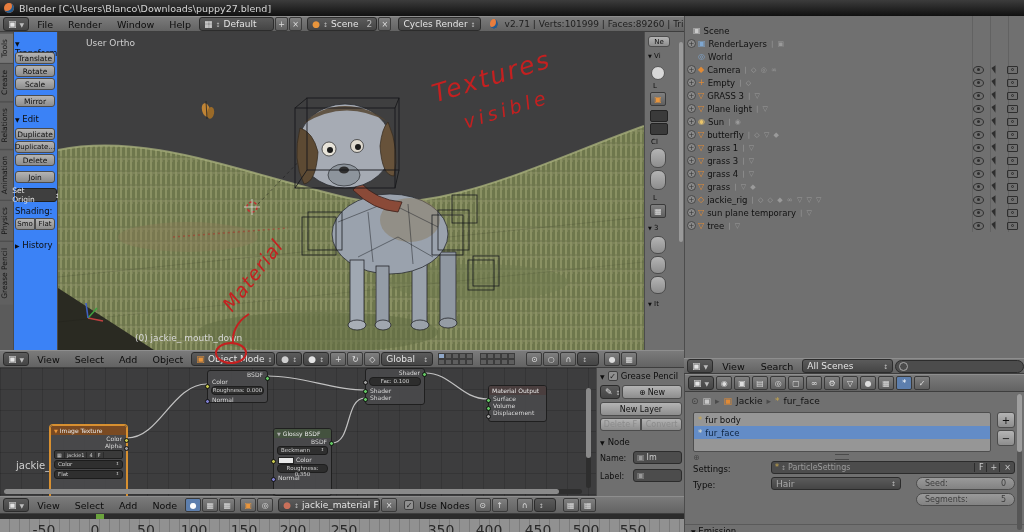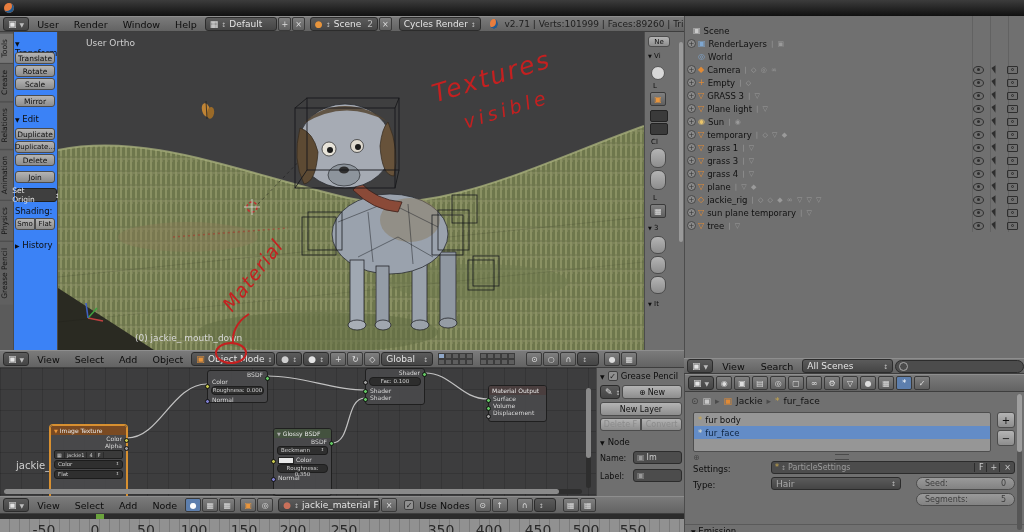--- a/index.html
+++ b/index.html
@@ -77,28 +77,29 @@
   .lay{width:7px;height:6px;background:#5e5e5e;border:1px solid #3c3c3c;display:inline-block;box-sizing:border-box;margin:0;}
   .lay.on{background:#8fa7c8;}
 </style>
 </head>
 <body>
 
 <div id="root">
 
   <div class="abs titlebar">
     <span class="blicon"></span>
+    <span class="txt">Blender [C:\Users\Blanco\Downloads\puppy27.blend]</span>
   </div>
 
   <div class="abs hdr" style="left:0;top:16px;width:697px;height:16px;gap:1px;padding-left:3px;">
     <span class="dd">
         <span>▣</span>
         <span class="arr">▼</span>
       </span>
-    <span class="menu">User</span>
+    <span class="menu">File</span>
     <span class="menu">Render</span>
     <span class="menu">Window</span>
     <span class="menu">Help</span>
     <span class="dd" style="width:92px;">
         <span>▦</span>
         <span class="arr">↕</span>
         <span>Default</span>
       </span>
     <span class="iconb">+</span>
     <span class="iconb">×</span>
@@ -546,21 +547,21 @@
       <span class="ricons" style="left:288px;">
           <span class="ico-eye"></span>
           <span class="ico-cur"></span>
           <span class="ico-cam"></span>
         </span>
       </div>
     <div class="olrow" style="top:112px;">
         <span style="width:2px;"></span>
         <span class="olplus">+</span>
         <span class="olico ic-mesh">▽</span>
-        <span>temporary</span>
+        <span>butterfly</span>
         <span class="olsuffix">|  ◇ ▽ ◆</span>
       <span class="ricons" style="left:288px;">
           <span class="ico-eye"></span>
           <span class="ico-cur"></span>
           <span class="ico-cam"></span>
         </span>
       </div>
     <div class="olrow" style="top:125px;">
         <span style="width:2px;"></span>
         <span class="olplus">+</span>
@@ -594,21 +595,21 @@
       <span class="ricons" style="left:288px;">
           <span class="ico-eye"></span>
           <span class="ico-cur"></span>
           <span class="ico-cam"></span>
         </span>
       </div>
     <div class="olrow" style="top:164px;">
         <span style="width:2px;"></span>
         <span class="olplus">+</span>
         <span class="olico ic-mesh">▽</span>
-        <span>plane</span>
+        <span>grass</span>
         <span class="olsuffix">|  ▽ ◆</span>
       <span class="ricons" style="left:288px;">
           <span class="ico-eye"></span>
           <span class="ico-cur"></span>
           <span class="ico-cam"></span>
         </span>
       </div>
     <div class="olrow" style="top:177px;">
         <span style="width:2px;"></span>
         <span class="olplus">+</span>

